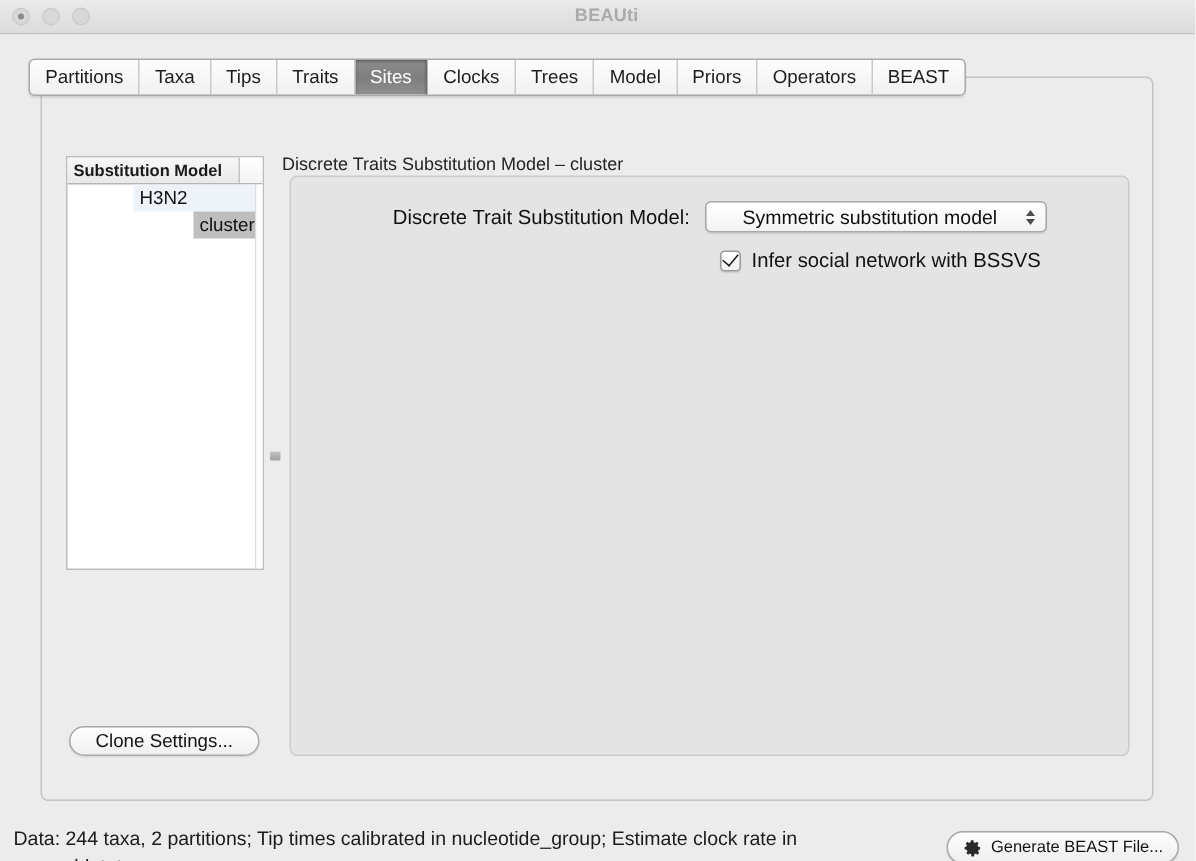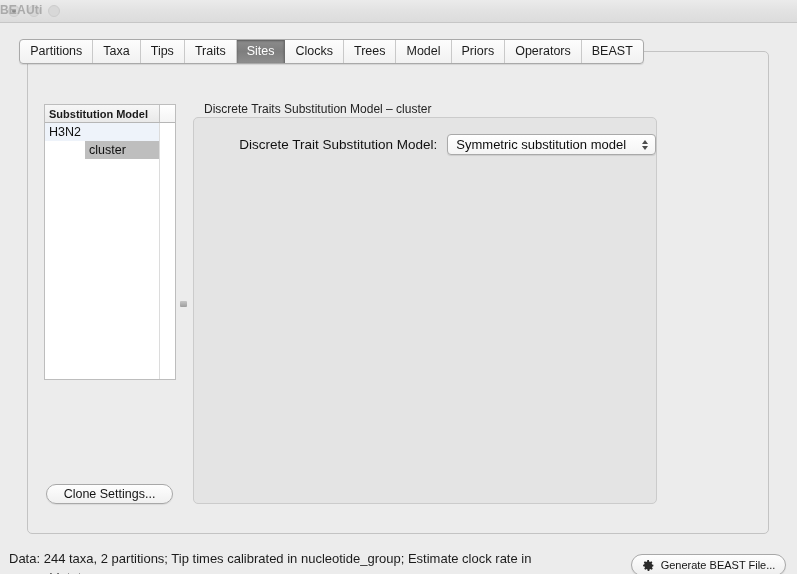--- a/index.html
+++ b/index.html
@@ -51,23 +51,24 @@
     position: absolute;
     left: 3px;
     top: 3px;
     width: 4px;
     height: 4px;
     border-radius: 50%;
     background: #8a8a8a;
   }
   .window-title {
     position: absolute;
-    left: 0;
+    left: 12px;
     right: 0;
     top: 3px;
+    text-align: center;
     font-size: 12px;
     color: #aaaaaa;
     font-weight: bold;
     letter-spacing: 0.2px;
   }
 
   
   .content {
     position: relative;
     height: 552px;
@@ -167,20 +168,21 @@
   }
   .list-body {
     flex: 1;
     display: flex;
     position: relative;
   }
   .list-rows {
     flex: 1;
     border-right: 1px solid #dcdcdc;
     box-sizing: border-box;
+    padding-left: 44px;
   }
   .list-scroll-col {
     width: 15px;
     flex: none;
     background: #ffffff;
   }
   .list-row {
     height: 18px;
     display: flex;
     align-items: center;
@@ -226,31 +228,31 @@
   .splitter-grip {
     width: 7px;
     height: 6px;
     background: linear-gradient(to bottom, #c5c5c5, #9e9e9e);
     border-radius: 1px;
   }
 
   
   .section-title {
     position: absolute;
-    left: 204px;
+    left: 188px;
     top: 79px;
     font-size: 12px;
     color: #242424;
     white-space: nowrap;
   }
   .inner-panel {
     position: absolute;
     left: 193px;
     top: 94px;
-    width: 464px;
+    width: 560px;
     height: 387px;
     background: #e4e4e4;
     border: 1px solid #cbcbcb;
     border-radius: 5px;
     box-sizing: border-box;
   }
   .field-row {
     position: absolute;
     left: 0;
     top: 16px;
@@ -275,21 +277,21 @@
     border-radius: 4px;
     background: linear-gradient(to bottom, #ffffff 0%, #f4f4f4 100%);
     box-shadow: 0 1px 1px rgba(0,0,0,0.10);
     display: flex;
     align-items: center;
     box-sizing: border-box;
     cursor: default;
   }
   .combo-value {
     flex: 1;
-    padding-left: 8px;
+    padding-left: 24px;
     font-size: 13px;
     color: #0d0d0d;
     white-space: nowrap;
     overflow: hidden;
   }
   .combo-arrows {
     width: 20px;
     height: 100%;
     display: flex;
     flex-direction: column;
@@ -451,20 +453,26 @@
         <div class="field-label">Discrete Trait Substitution Model:</div>
         <div class="combo">
           <div class="combo-value">Symmetric substitution model</div>
           <div class="combo-arrows">
             <div class="arrow-up"></div>
             <div class="arrow-down"></div>
           </div>
         </div>
       </div>
 
+      <div class="check-row">
+        <div class="checkbox">
+          <div class="tick"></div>
+        </div>
+        <div class="check-label">Infer social network with BSSVS</div>
+      </div>
 
     </div>
 
     <div class="statusbar">
       <div class="status-text">Data: 244 taxa, 2 partitions; Tip times calibrated in nucleotide_group; Estimate clock rate in generaldatatype_group;</div>
     </div>
 
     <div class="generate-btn">
       <svg class="gear" viewBox="0 0 24 24">
         <path fill="#2a2a2a" d="M12 8.2a3.8 3.8 0 1 0 0 7.6 3.8 3.8 0 0 0 0-7.6zm0 5.9a2.1 2.1 0 1 1 0-4.2 2.1 2.1 0 0 1 0 4.2z"></path>

